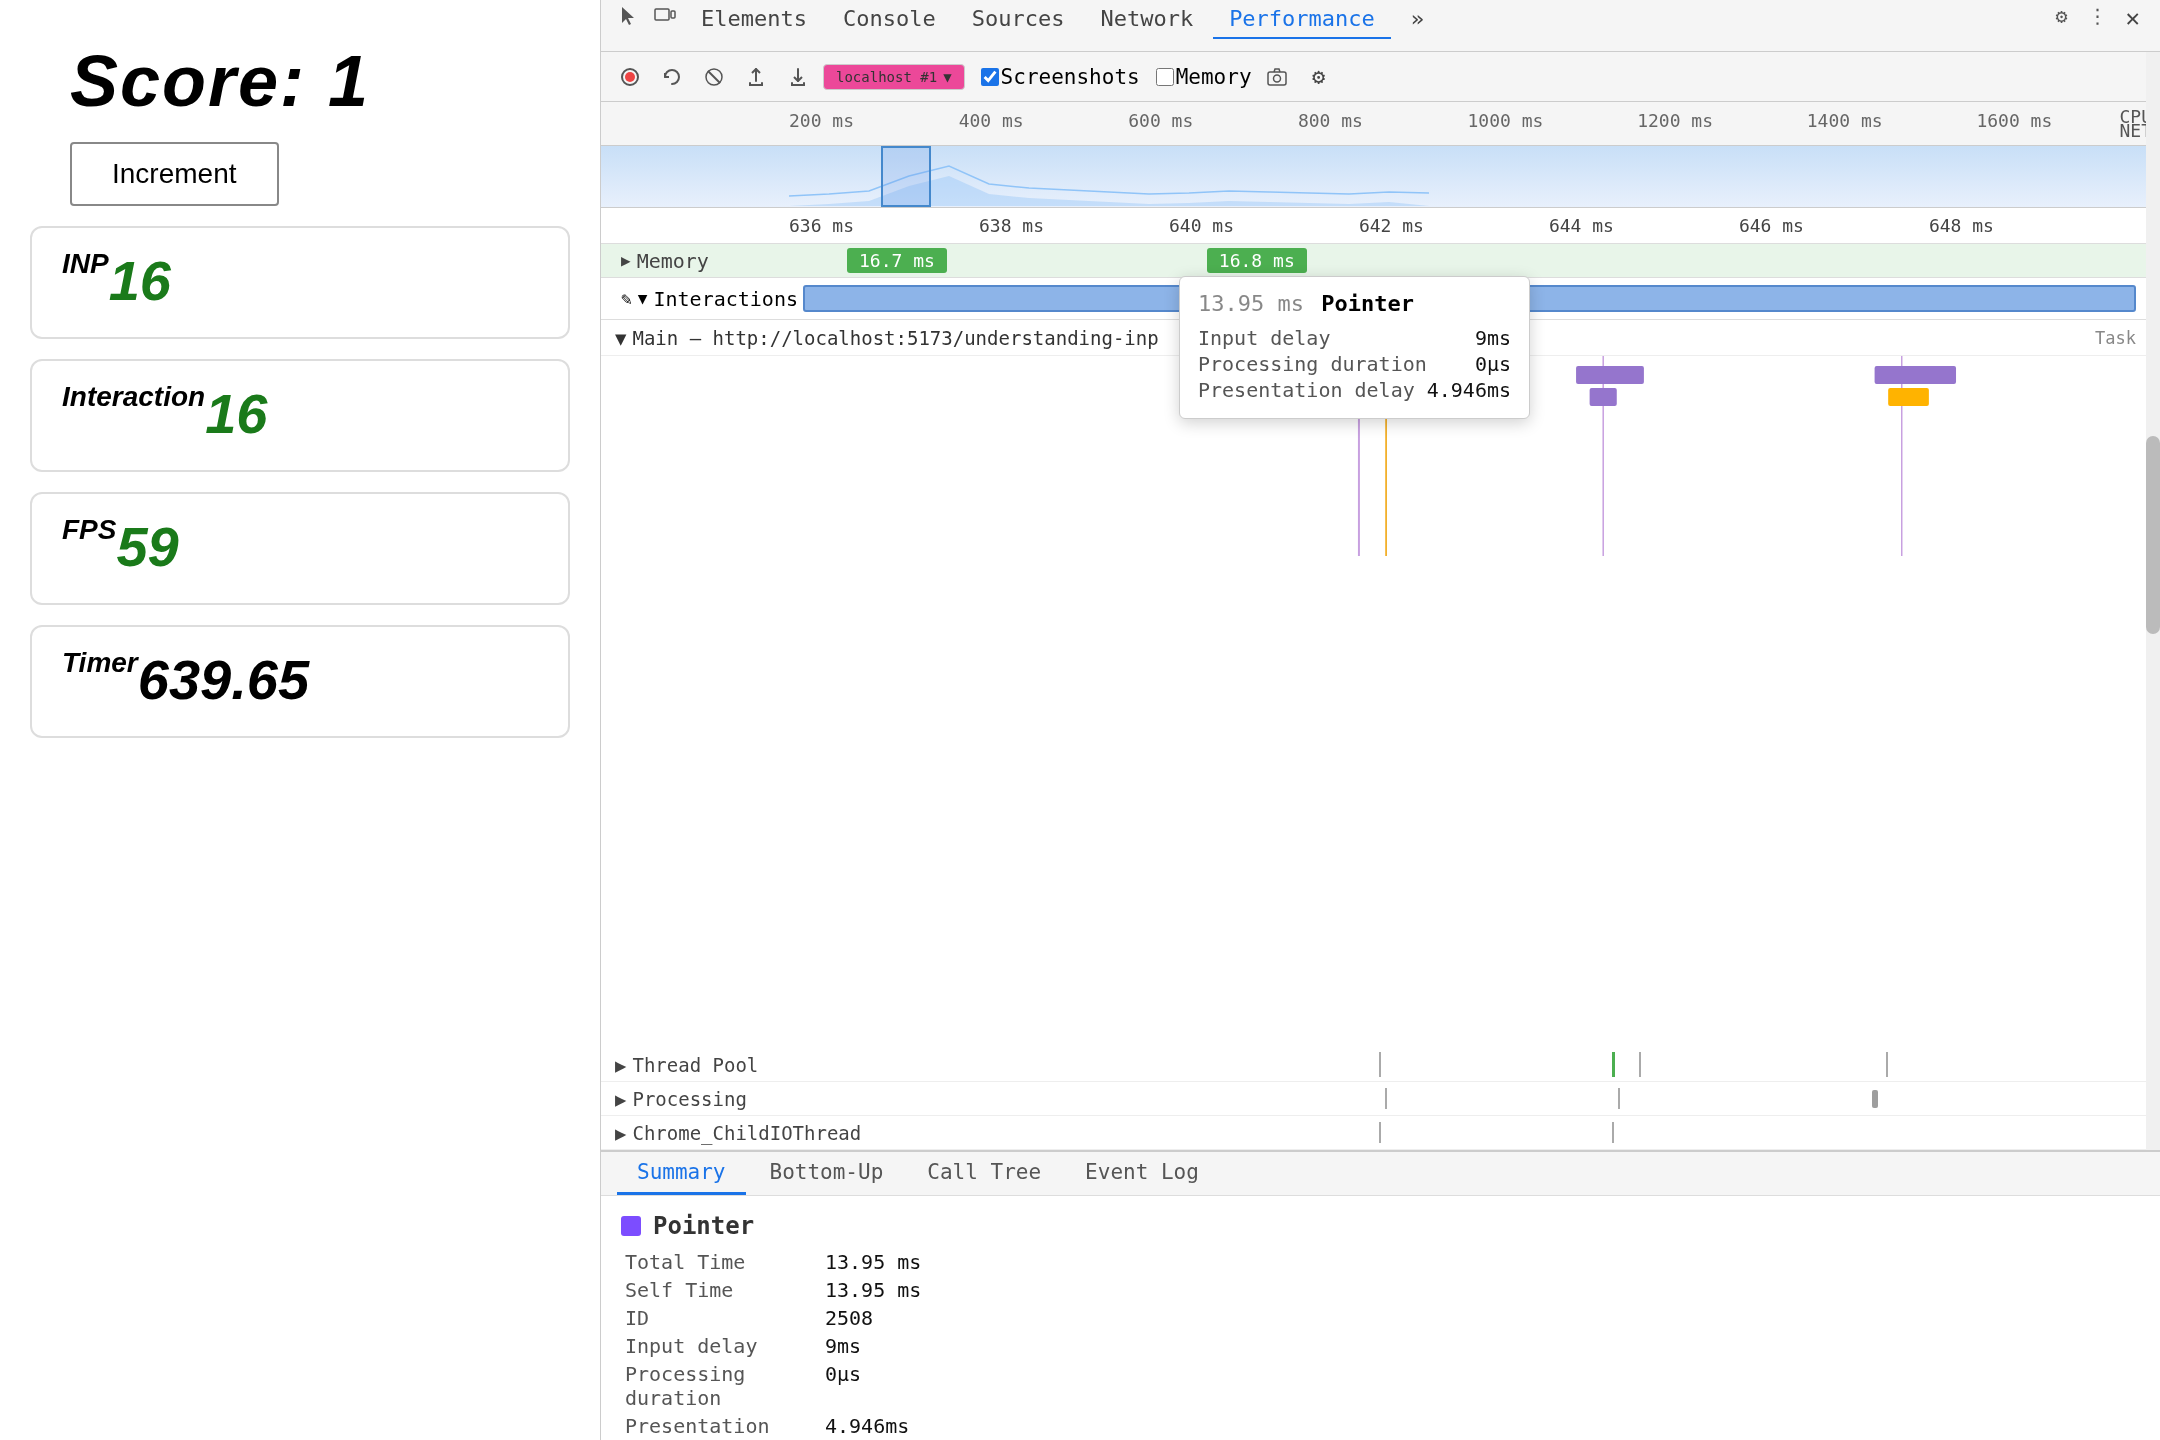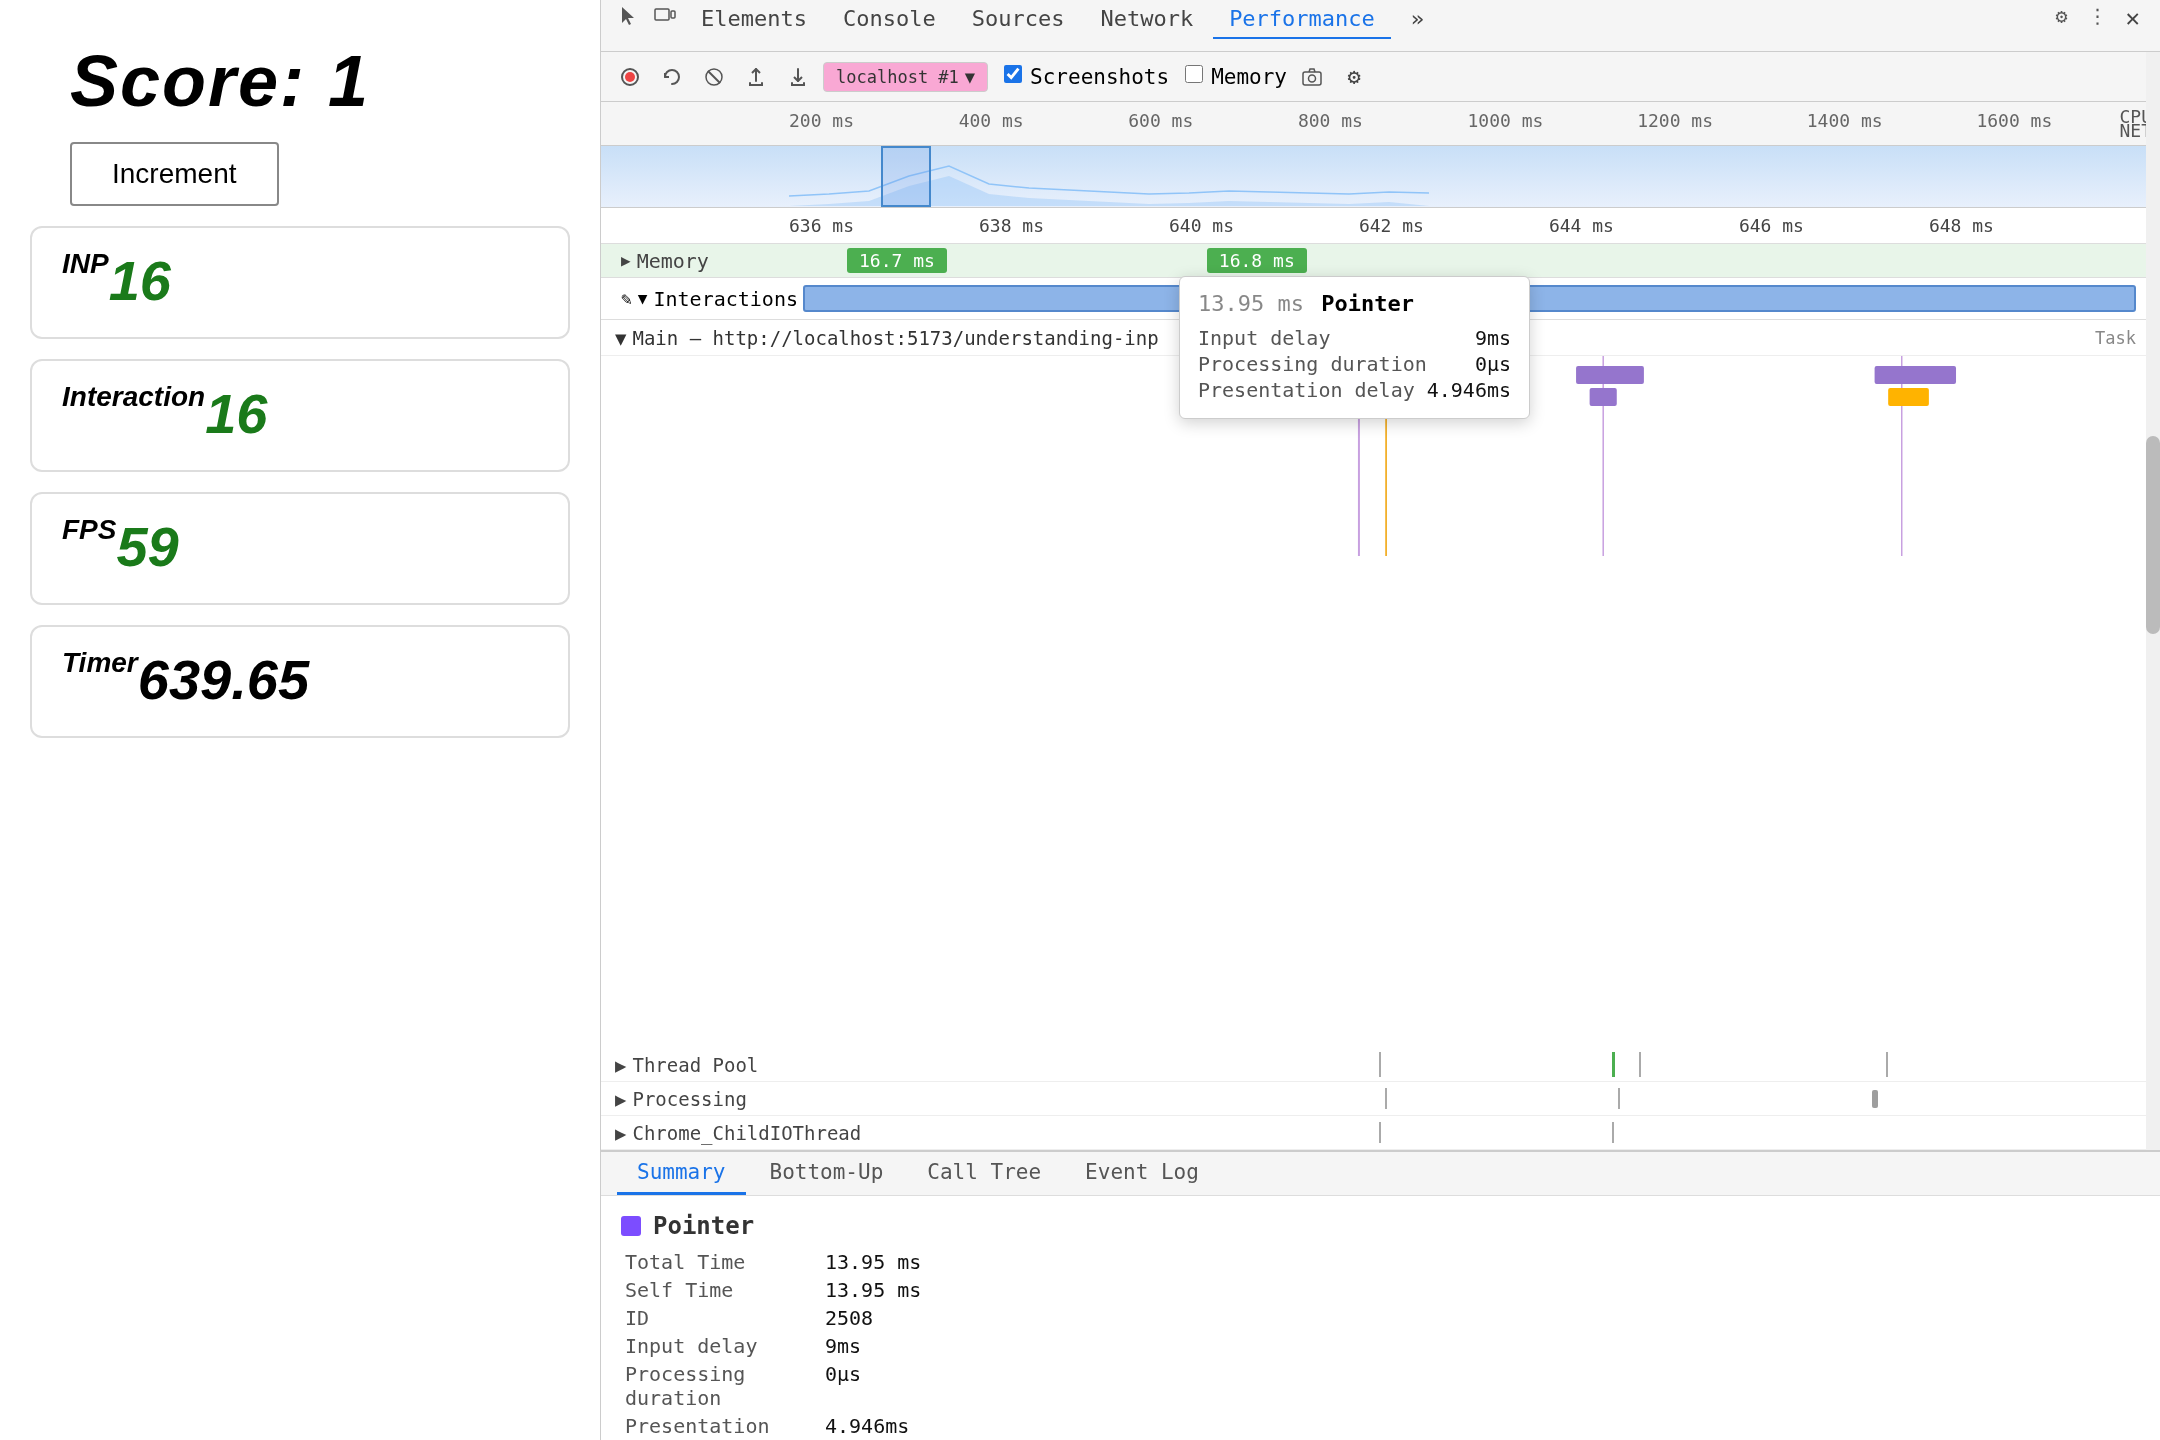--- a/index.html
+++ b/index.html
@@ -127,34 +127,35 @@
       height: 34px;
       display: flex;
       align-items: center;
       justify-content: center;
       color: #444;
       font-size: 22px;
       cursor: pointer;
       border-radius: 4px;
     }
     .url-selector {
-      background: #f9a8d4;
+      background: #ec4899;
       border: 1px solid #ccc;
       border-radius: 4px;
       padding: 4px 12px;
-      font-size: 17px;
+      font-size: 14px;
       display: flex;
       align-items: center;
       gap: 6px;
       color: #333;
       cursor: pointer;
     }
     .checkbox-group {
       display: flex;
-      gap: 8px;
+      align-items: center;
+      gap: 2px;
       font-size: 21px;
       padding-left: 8px;
     }
     .checkbox-group input { width: 18px; height: 18px; }
     .screenshots-cb { accent-color: #1a73e8; }
 
     
     .timeline-ruler {
       background: #f5f5f5;
       border-bottom: 1px solid #ccc;

